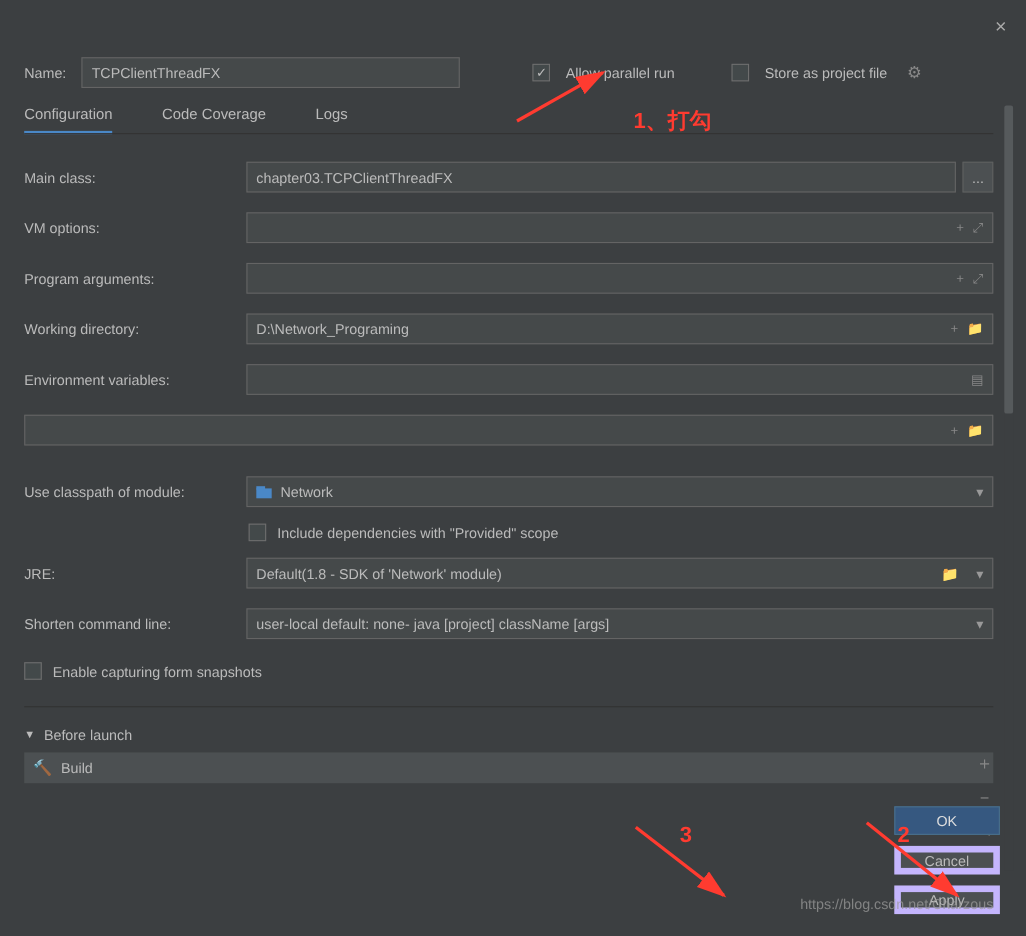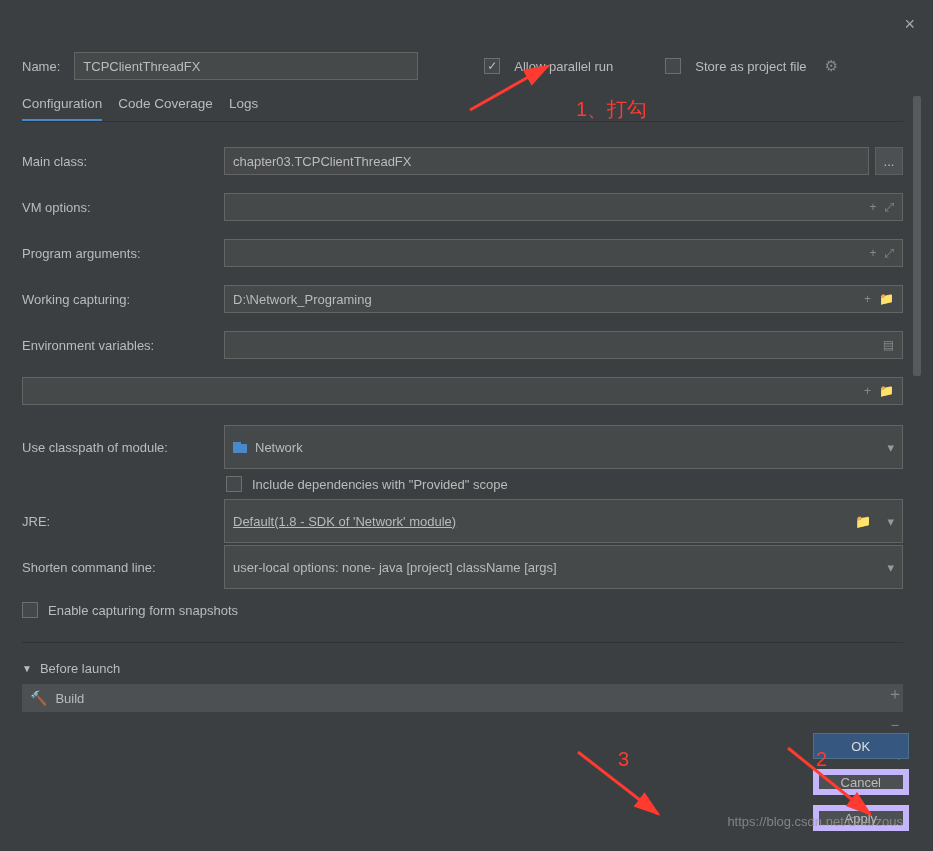--- a/index.html
+++ b/index.html
@@ -28,21 +28,21 @@
 }
 .chk-box {
   width: 16px; height: 16px;
   background: #43494a; border: 1px solid #6e6e6e;
   display: inline-flex; align-items: center; justify-content: center;
   font-size: 12px; color: #bbbbbb;
 }
 .gear { color: #888; font-size: 15px; margin-left: 4px; }
 .tabs {
   position: absolute; top: 96px; left: 22px;
-  display: flex; gap: 16px;
+  display: flex; gap: 45px;
 }
 .tab { color: #bbbbbb; padding-bottom: 8px; cursor: pointer; font-size: 13.5px; }
 .tab.active { border-bottom: 3px solid #4a88c7; }
 .tab-underline {
   position: absolute; top: 121px; left: 22px; right: 30px;
   height: 1px; background: #323232;
 }
 .form-area {
   position: absolute; top: 138px; left: 22px; right: 30px;
   display: flex; flex-direction: column; gap: 0;
@@ -59,21 +59,21 @@
 }
 .browse-btn {
   width: 28px; height: 28px; margin-left: 6px;
   background: #4c5052; border: 1px solid #5e6060;
   color: #bbbbbb; display: flex; align-items: center; justify-content: center;
   font-size: 13px; cursor: pointer;
 }
 .icon-right { margin-left: auto; display: flex; gap: 8px; color: #888; }
 .icon-right span { font-size: 12px; }
 .select-field {
-  flex: 1; height: 44px;
+  flex: 1; height: 28px;
   background: #45494a; border: 1px solid #646464;
   color: #bbbbbb; padding: 0 8px; font-size: 13px;
   display: flex; align-items: center;
   position: relative;
 }
 .select-field::after {
   content: "▾"; position: absolute; right: 8px; color: #999;
 }
 .folder-icon {
   width: 14px; height: 11px; margin-right: 8px;
@@ -115,27 +115,27 @@
   color: #bbbbbb; font-size: 13px; cursor: pointer;
 }
 .btn.primary { background: #365880; border: 1px solid #4a708b; color: #ddd; }
 .scrollbar {
   position: absolute; right: 12px; top: 96px; bottom: 60px;
   width: 8px; background: #3c3f41;
 }
 .scrollbar-thumb {
   width: 8px; height: 280px; background: #565a5c; border-radius: 2px;
 }
-.anno-red { color: #ff3b30; position: absolute; font-size: 20px; font-weight: 400; }
+.anno-red { color: #ff3b30; position: absolute; font-size: 20px; font-weight: 700; }
 .arrow-svg { position: absolute; pointer-events: none; }
 .watermark {
   position: absolute; bottom: 22px; right: 30px;
   color: #9a9a9a; font-size: 13px; opacity: 0.75;
 }
-.jre-row .select-field { padding-right: 74px; text-decoration: underline; }
+.jre-row .select-field { padding-right: 74px; }
 .jre-folder { position: absolute; right: 30px; color: #888; font-size: 13px; }
 </style>
 </head>
 <body>
 
 <div class="close-x">×</div>
 
 <div class="top-row">
   <span class="lbl">Name:</span>
   <input class="name-input" value="TCPClientThreadFX" style="">
@@ -179,21 +179,21 @@
     <div class="form-label">Program arguments:</div>
     <div class="form-input">
       <div class="icon-right">
           <span>+</span>
           <span>⤢</span>
         </div>
     </div>
   </div>
 
   <div class="form-row">
-    <div class="form-label">Working capturing:</div>
+    <div class="form-label">Working directory:</div>
     <div class="form-input">
       <span>D:\Network_Programing</span>
       <div class="icon-right">
           <span>+</span>
           <span>📁</span>
         </div>
     </div>
   </div>
 
   <div class="form-row">
@@ -232,21 +232,21 @@
     <div class="select-field">
       <span>Default</span>
         <span class="hint"> (1.8 - SDK of 'Network' module)</span>
       <span class="jre-folder">📁</span>
     </div>
   </div>
 
   <div class="form-row">
     <div class="form-label">Shorten command line:</div>
     <div class="select-field">
-      <span>user-local options: none</span>
+      <span>user-local default: none</span>
         <span class="hint"> - java [project] className [args]</span>
     </div>
   </div>
 
   <div class="chk-row2">
     <span class="chk-box"></span>
     <span>Enable capturing form snapshots</span>
   </div>
 
   <div class="divider"></div>

